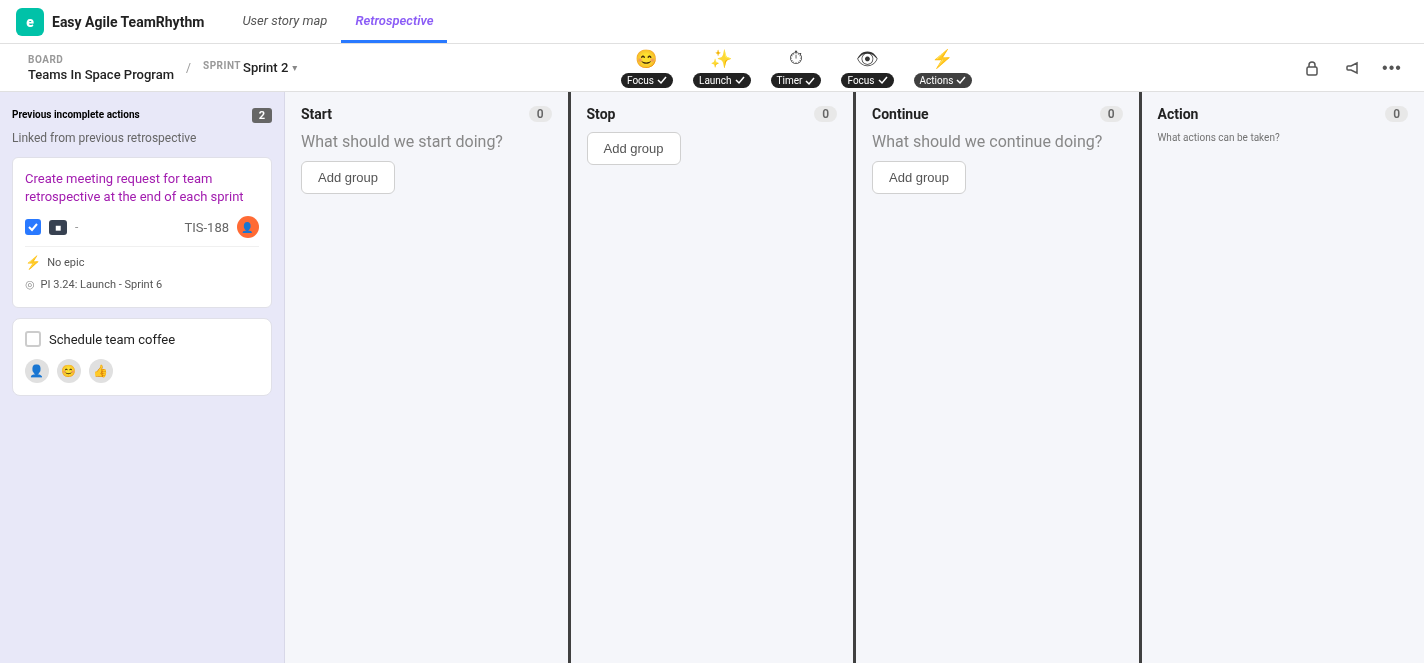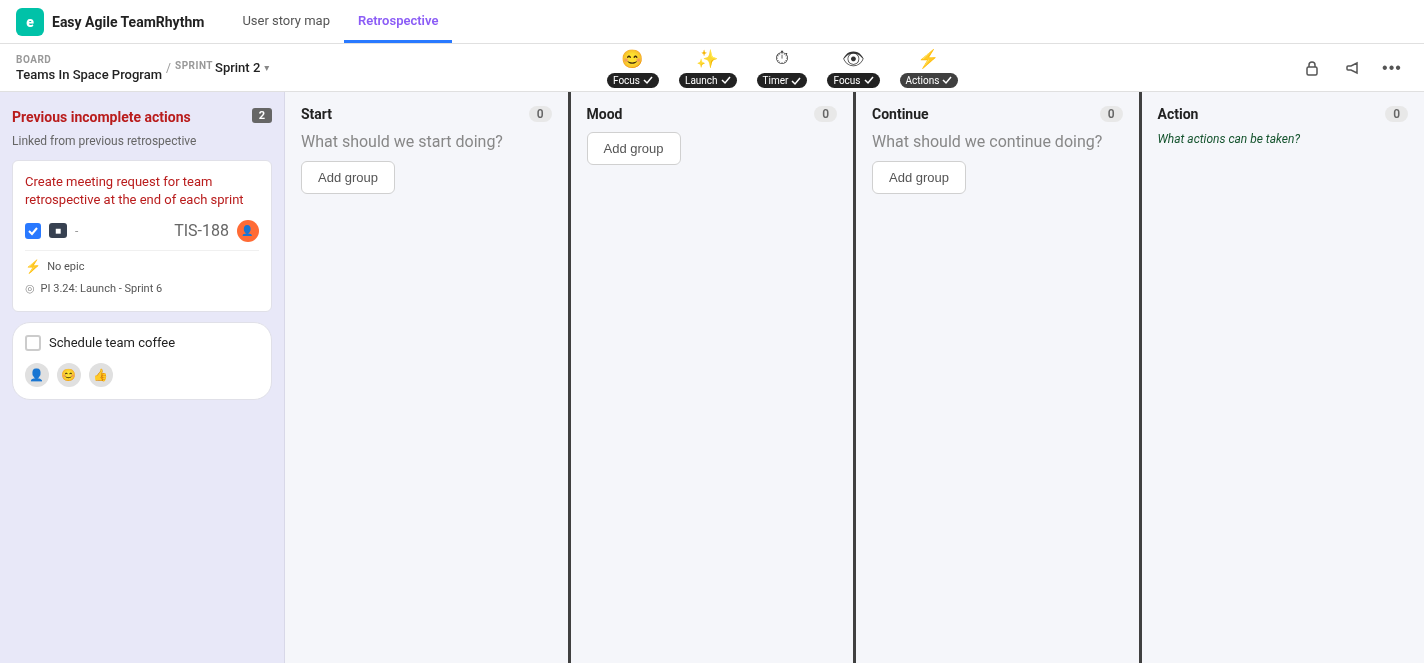--- a/index.html
+++ b/index.html
@@ -13,34 +13,34 @@
     }
     .app-logo {
       display: flex; align-items: center; gap: 8px;
       font-weight: 700; font-size: 14px; color: #222;
     }
     .logo-icon {
       width: 28px; height: 28px; background: #00c2a8; border-radius: 6px;
       display: flex; align-items: center; justify-content: center;
       color: #fff; font-weight: 900; font-size: 14px;
     }
-    .nav-links { display: flex; gap: 0; }
+    .nav-links { display: flex; gap: 0; font-style: italic; }
     .nav-link {
       padding: 12px 14px; font-size: 13px; color: #555; cursor: pointer;
       border-bottom: 3px solid transparent; text-decoration: none;
     }
     .nav-link.active { color: #8b5cf6; border-bottom: 3px solid #2979ff; font-weight: 600; }
 
     
     .sub-header {
       display: flex; align-items: center; height: 48px;
       background: #fff; border-bottom: 1px solid #e0e0e0;
       padding: 0 16px; justify-content: space-between;
     }
-    .breadcrumb { display: flex; align-items: center; gap: 4px; font-size: 12px; color: #666; }
+    .breadcrumb { display: flex; align-items: center; gap: 12px; font-size: 12px; color: #666; margin-left: 12px; }
     .breadcrumb-board { font-weight: 700; font-size: 10px; color: #999; letter-spacing: 0.5px; }
     .breadcrumb-sprint { font-weight: 700; font-size: 10px; color: #999; letter-spacing: 0.5px; }
     .breadcrumb-value { font-size: 13px; color: #222; font-weight: 500; display: flex; align-items: center; gap: 4px; cursor: pointer; }
     .breadcrumb-sep { color: #999; }
 
     .toolbar-icons { display: flex; align-items: center; gap: 4px; }
     .toolbar-item {
       display: flex; flex-direction: column; align-items: center;
       gap: 4px; padding: 4px 8px; cursor: pointer;
     }
@@ -64,62 +64,62 @@
 
     
     .sidebar {
       width: 285px; min-width: 285px; background: #e8e8f8;
       padding: 16px 12px; overflow-y: auto; border-right: 1px solid #d8d8e8;
     }
     .sidebar-header {
       display: flex; justify-content: space-between; align-items: flex-start;
       margin-bottom: 8px;
     }
-    .sidebar-title { font-weight: 700; font-size: 14px; color: #b91c1c; line-height: 1.3; }
+    .sidebar-title { font-weight: 700; font-size: 10px; color: #000000; line-height: 1.3; }
     .sidebar-badge {
       background: #666; color: #fff; border-radius: 3px; padding: 1px 6px;
       font-size: 11px; font-weight: 700; min-width: 20px; text-align: center;
     }
     .sidebar-subtitle { font-size: 12px; color: #666; margin-bottom: 12px; }
 
     .card {
       background: #fff; border-radius: 6px; padding: 12px;
       margin-bottom: 10px; border: 1px solid #e0e0e8;
     }
-    .card-title { font-size: 13px; color: #b91c1c; line-height: 1.4; margin-bottom: 10px; }
+    .card-title { font-size: 13px; color: #a21caf; line-height: 1.4; margin-bottom: 10px; }
     .card-meta { display: flex; align-items: center; gap: 8px; }
     .card-checkbox {
       width: 16px; height: 16px; border: 2px solid #2979ff; border-radius: 3px;
       background: #2979ff; display: flex; align-items: center; justify-content: center;
     }
     .card-checkbox svg { width: 10px; height: 10px; }
     .card-tag {
       background: #374151; color: #fff; border-radius: 3px; padding: 2px 6px; font-size: 10px;
     }
     .card-tag-dash { color: #999; font-size: 12px; }
-    .card-id { color: #666; font-size: 16px; margin-left: auto; }
+    .card-id { color: #666; font-size: 13px; margin-left: auto; }
     .card-avatar {
       width: 22px; height: 22px; border-radius: 50%; background: #ff6b35;
       display: flex; align-items: center; justify-content: center;
       font-size: 10px; color: #fff; font-weight: 700;
     }
     .card-epic {
       display: flex; align-items: center; gap: 6px;
       font-size: 11px; color: #555; padding: 4px 0;
       border-top: 1px solid #f0f0f0; margin-top: 8px; padding-top: 8px;
     }
     .card-pi {
       display: flex; align-items: center; gap: 6px;
       font-size: 11px; color: #555; padding: 4px 0;
     }
     .lightning-icon { color: #f59e0b; font-size: 13px; }
     .pi-icon { font-size: 11px; color: #888; }
 
     
-    .card2 { background: #fff; border-radius: 18px; padding: 12px; margin-bottom: 10px; border: 1px solid #e0e0e8; }
+    .card2 { background: #fff; border-radius: 8px; padding: 12px; margin-bottom: 10px; border: 1px solid #e0e0e8; }
     .card2-header { display: flex; align-items: center; gap: 8px; margin-bottom: 8px; }
     .card2-checkbox {
       width: 16px; height: 16px; border: 2px solid #ccc; border-radius: 3px;
       background: #fff; flex-shrink: 0;
     }
     .card2-title { font-size: 13px; color: #222; }
     .card2-footer { display: flex; align-items: center; gap: 8px; padding-top: 4px; }
     .card2-icon {
       width: 24px; height: 24px; border-radius: 50%; background: #e0e0e0;
       display: flex; align-items: center; justify-content: center; font-size: 12px; color: #888;
@@ -145,21 +145,21 @@
     }
     .column-subtitle { font-size: 16px; color: #888; padding: 0 16px 10px; }
     .column-body { flex: 1; padding: 0 16px 16px; }
     .add-group-btn {
       background: #fff; border: 1px solid #d0d0d0; border-radius: 6px;
       padding: 8px 16px; font-size: 13px; color: #555; cursor: pointer;
       width: auto; display: inline-block;
     }
 
     
-    .column-action-subtitle { font-size: 12px; color: #14532d; padding: 0 16px 10px; font-style: italic; }
+    .column-action-subtitle { font-size: 10px; color: #737373; padding: 0 16px 10px; }
 
     
     .chevron { font-size: 10px; color: #888; }
   </style>
 </head>
 <body>
 
 <nav class="top-nav">
   <div class="app-logo">
     <div class="logo-icon">
@@ -314,21 +314,21 @@
         <span class="column-badge">0</span>
       </div>
       <p class="column-subtitle">What should we start doing?</p>
       <div class="column-body">
         <button class="add-group-btn">Add group</button>
       </div>
     </div>
 
     <div class="column">
       <div class="column-header">
-        <span class="column-title">Mood</span>
+        <span class="column-title">Stop</span>
         <span class="column-badge">0</span>
       </div>
       <div class="column-body">
         <button class="add-group-btn">Add group</button>
       </div>
     </div>
 
     <div class="column">
       <div class="column-header">
         <span class="column-title">Continue</span>

